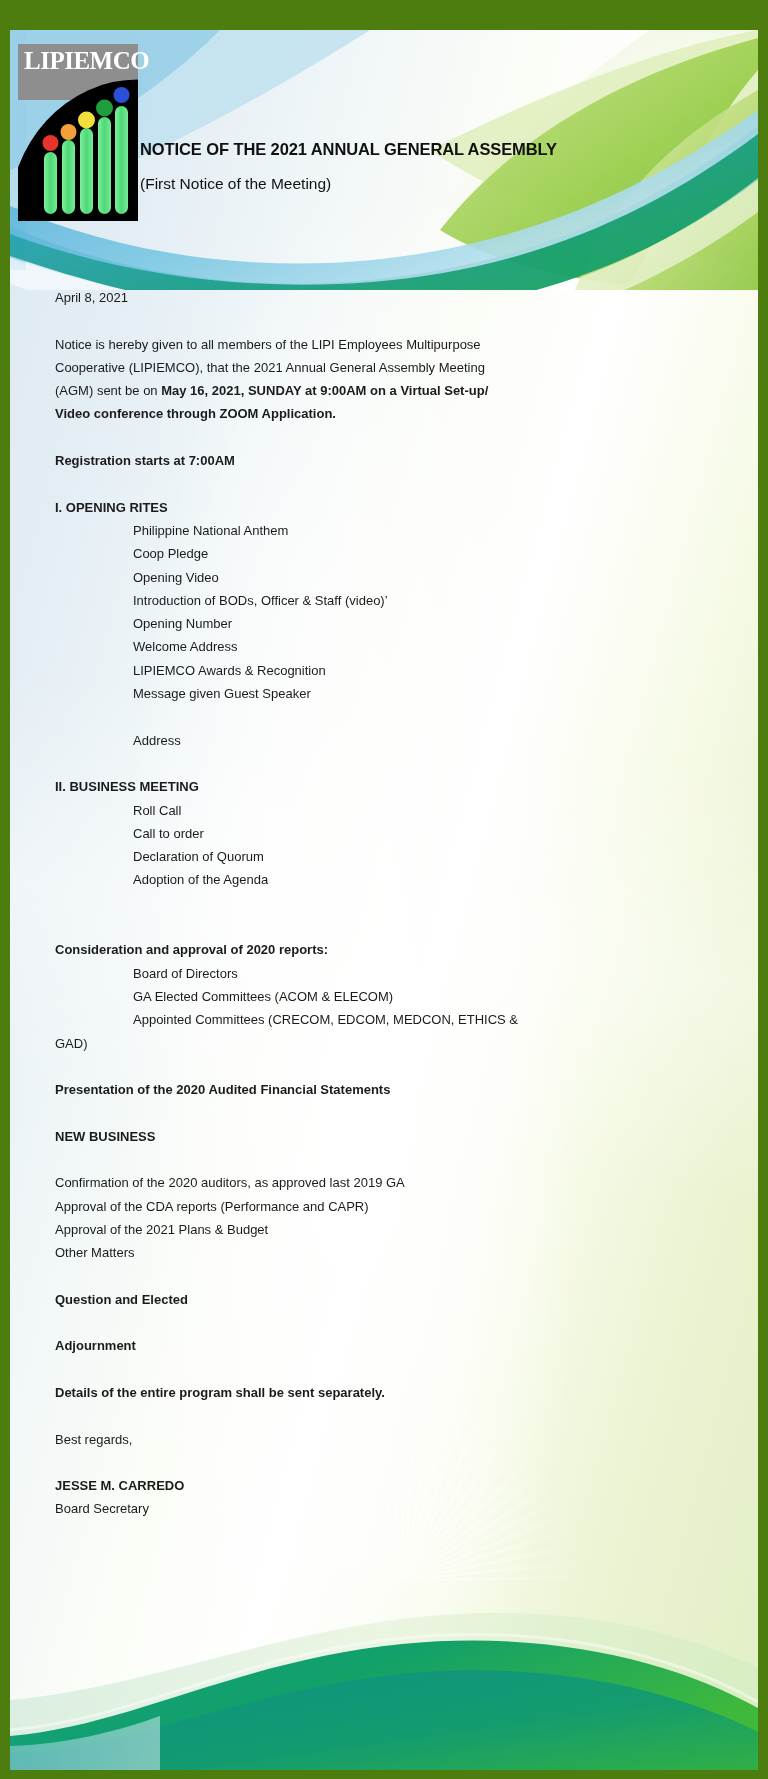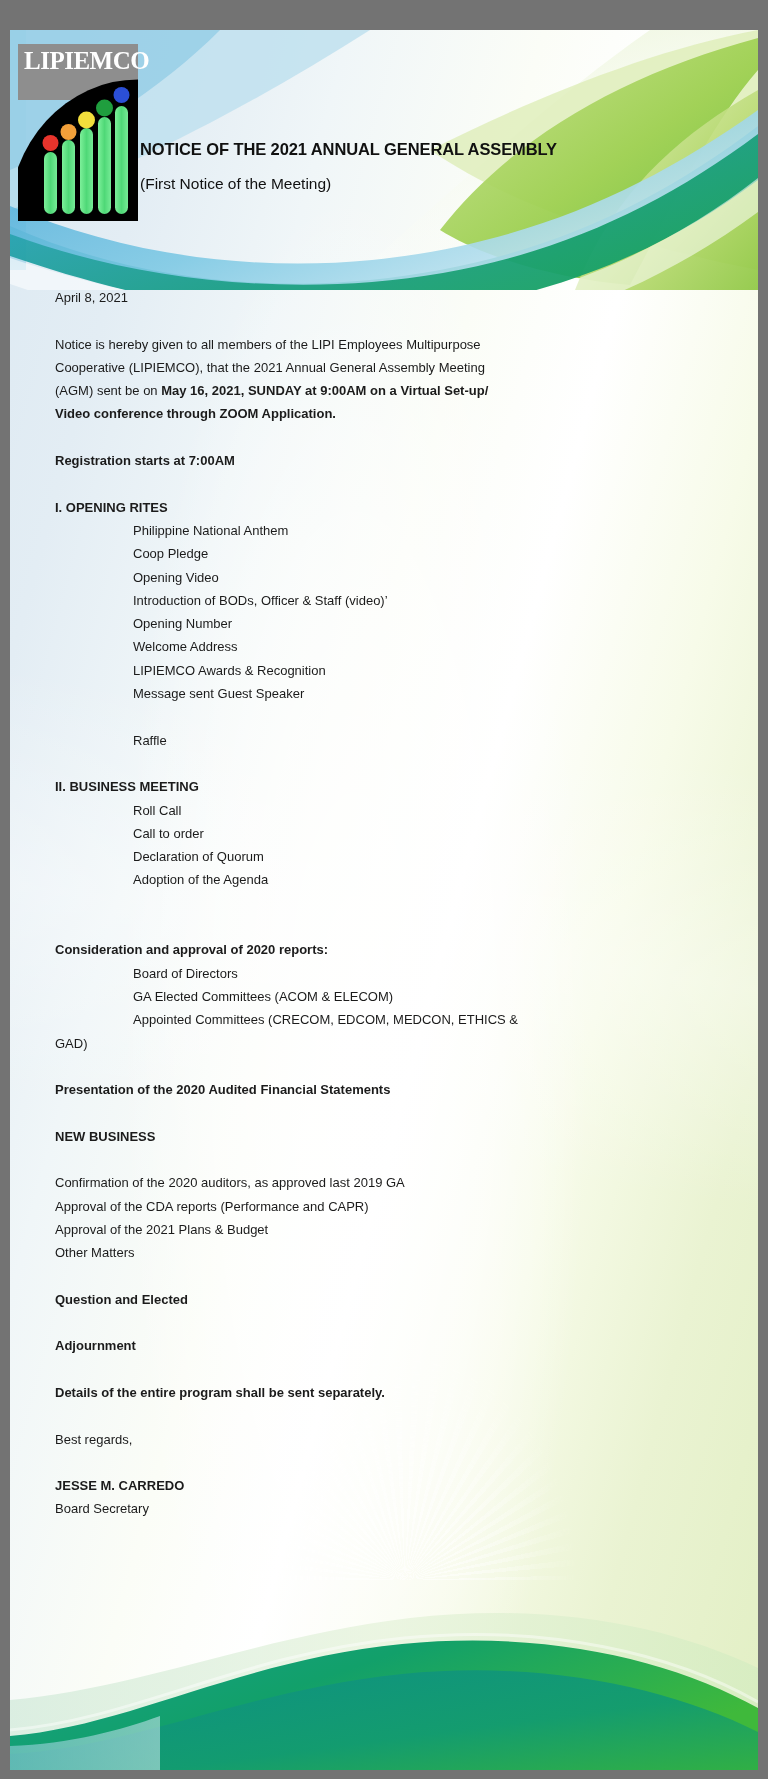--- a/index.html
+++ b/index.html
@@ -11,21 +11,21 @@
   body {
     width: 768px;
     font-family: "Liberation Sans", "DejaVu Sans", sans-serif;
   }
 
   .page {
     position: relative;
     width: 768px;
     height: 1779px;
     overflow: hidden;
-    background: #737373;
+    background: #4d7c0f;
   }
 
   
   .bg-base {
     position: absolute;
     left: 10px; top: 30px;
     width: 748px; height: 1740px;
     background:
       linear-gradient(105deg,
         #dce9f2 0%,
@@ -281,23 +281,23 @@
     <div class="blank"></div>
 
     <p class="b">I.  OPENING RITES</p>
     <p class="ind">Philippine National Anthem</p>
     <p class="ind">Coop Pledge</p>
     <p class="ind">Opening Video</p>
     <p class="ind">Introduction of BODs, Officer &amp; Staff (video)’</p>
     <p class="ind">Opening Number</p>
     <p class="ind">Welcome Address</p>
     <p class="ind">LIPIEMCO Awards &amp; Recognition</p>
-    <p class="ind">Message sent Guest Speaker</p>
-    <div class="blank"></div>
-    <p class="ind">Raffle</p>
+    <p class="ind">Message given Guest Speaker</p>
+    <div class="blank"></div>
+    <p class="ind">Address</p>
     <div class="blank"></div>
 
     <p class="b">II. BUSINESS MEETING</p>
     <p class="ind">Roll Call</p>
     <p class="ind">Call to order</p>
     <p class="ind">Declaration of Quorum</p>
     <p class="ind">Adoption of the Agenda</p>
     <div class="blank"></div>
     <div class="blank"></div>
 

